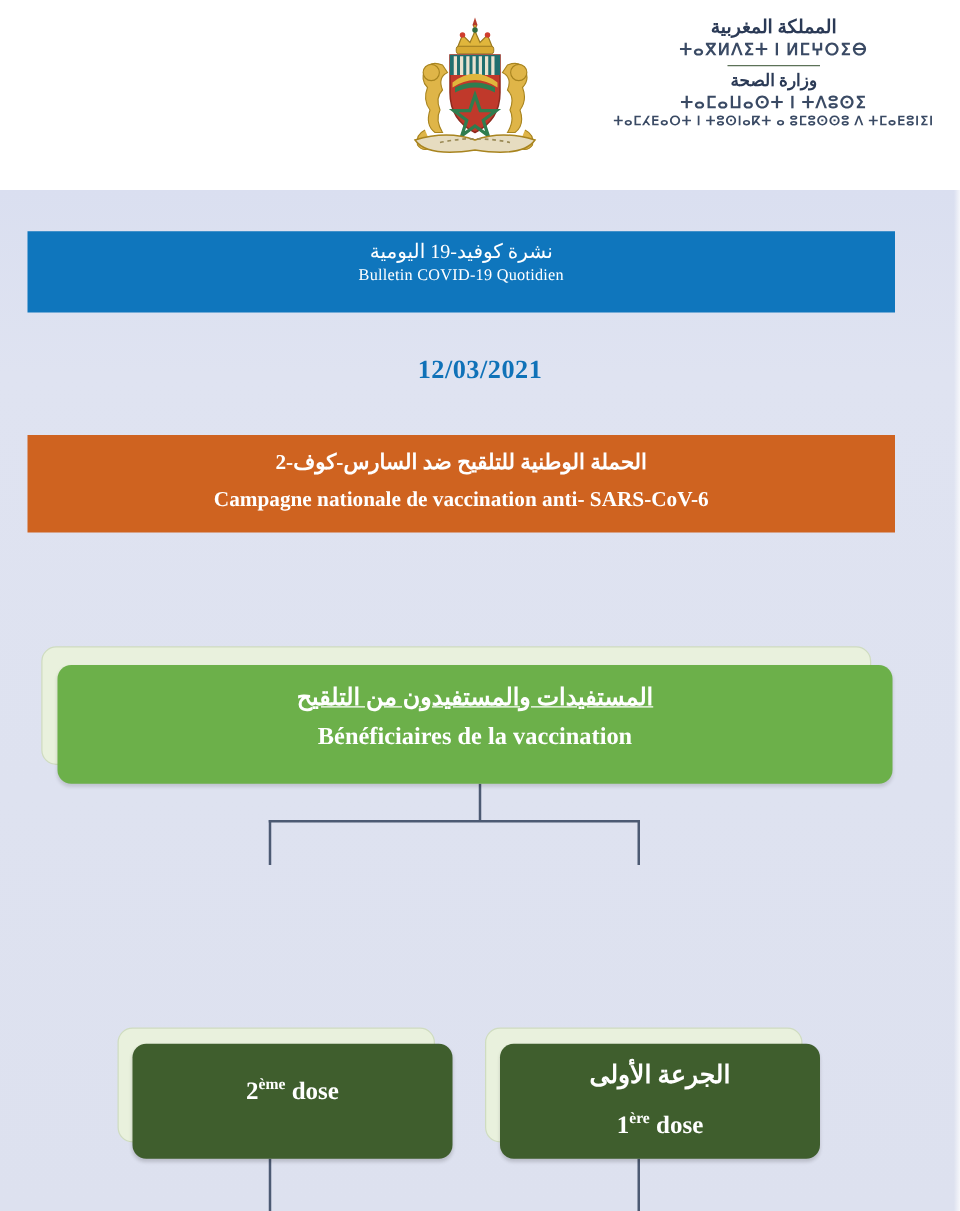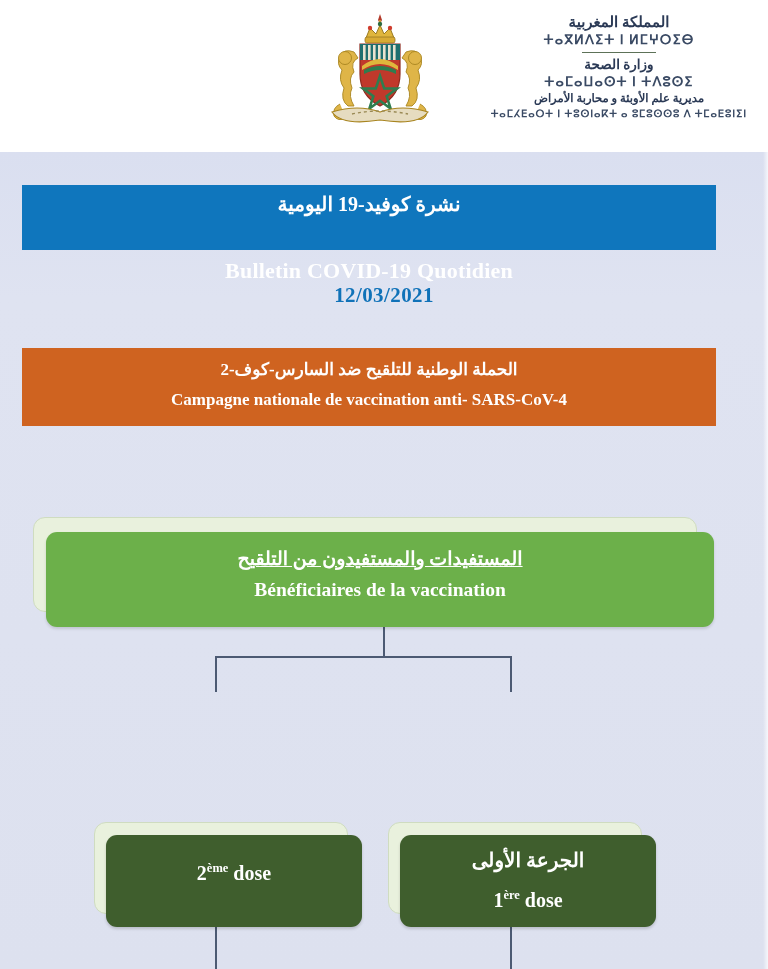--- a/index.html
+++ b/index.html
@@ -134,31 +134,30 @@
     left: 22px; top: 33px;
     width: 694px;
     height: 65px;
     background: #0f76bd;
     box-sizing: border-box;
     color: #ffffff;
     text-align: center;
     padding-top: 6px;
   }
   #blue-banner .ar-t {
-    font-size: 20px;
-    font-weight: bold;
+    font-size: 16px;
+    font-weight: normal;
     direction: rtl;
     line-height: 1.32;
   }
   #blue-banner .fr-t {
-    font-size: 22px;
-    font-weight: bold;
+    font-size: 13px;
+    font-weight: normal;
     line-height: 1.3;
     letter-spacing: .2px;
-    margin-top: 40px;
   }
 
   
   #date-line {
     position: absolute;
     left: 0; top: 131px;
     width: 768px;
     text-align: center;
     font-size: 21px;
     font-weight: bold;
@@ -326,37 +325,36 @@
       <path d="M34 106 Q62 100 90 106" fill="none" stroke="#9a8a55" stroke-width="1.4" stroke-dasharray="3 3"></path>
     </svg>
   </div>
 
   <div class="hdr-right">
     <div class="ar1">المملكة المغربية</div>
     <div class="tif1">ⵜⴰⴳⵍⴷⵉⵜ ⵏ ⵍⵎⵖⵔⵉⴱ</div>
     <div class="hdr-rule-r"></div>
     <div class="ar2">وزارة الصحة</div>
     <div class="tif1">ⵜⴰⵎⴰⵡⴰⵙⵜ ⵏ ⵜⴷⵓⵙⵉ</div>
-    <div class="ar3">مديرية علم الأوبئة و محاربة الأمراض</div>
     <div class="tif-sm">ⵜⴰⵎⵃⴹⴰⵔⵜ ⵏ ⵜⵓⵙⵏⴰⴽⵜ ⴰ ⵓⵎⵓⵙⵙⵓ ⴷ ⵜⵎⴰⴹⵓⵏⵉⵏ</div>
   </div>
 </div>
 
 <div id="page">
 
   <div id="blue-banner">
     <div class="ar-t">نشرة كوفيد-19 اليومية</div>
     <div class="fr-t">Bulletin COVID-19 Quotidien</div>
   </div>
 
   <div id="date-line">12/03/2021</div>
 
   <div id="orange-banner">
     <div class="ar-t">الحملة الوطنية للتلقيح ضد السارس-كوف-2</div>
-    <div class="fr-t">Campagne nationale de vaccination anti- SARS-CoV-4</div>
+    <div class="fr-t">Campagne nationale de vaccination anti- SARS-CoV-6</div>
   </div>
 
   <div id="diagram">
 
     <div class="conn" style="left:383px; top:475px; width:1.5px; height:30px;"></div>
     <div class="conn" style="left:215px; top:504px; width:296px; height:1.5px;"></div>
     <div class="conn" style="left:215px; top:504px; width:1.5px; height:36px;"></div>
     <div class="conn" style="left:510px; top:504px; width:1.5px; height:36px;"></div>
 
     <div class="conn" style="left:215px; top:775px; width:1.5px; height:48px;"></div>

